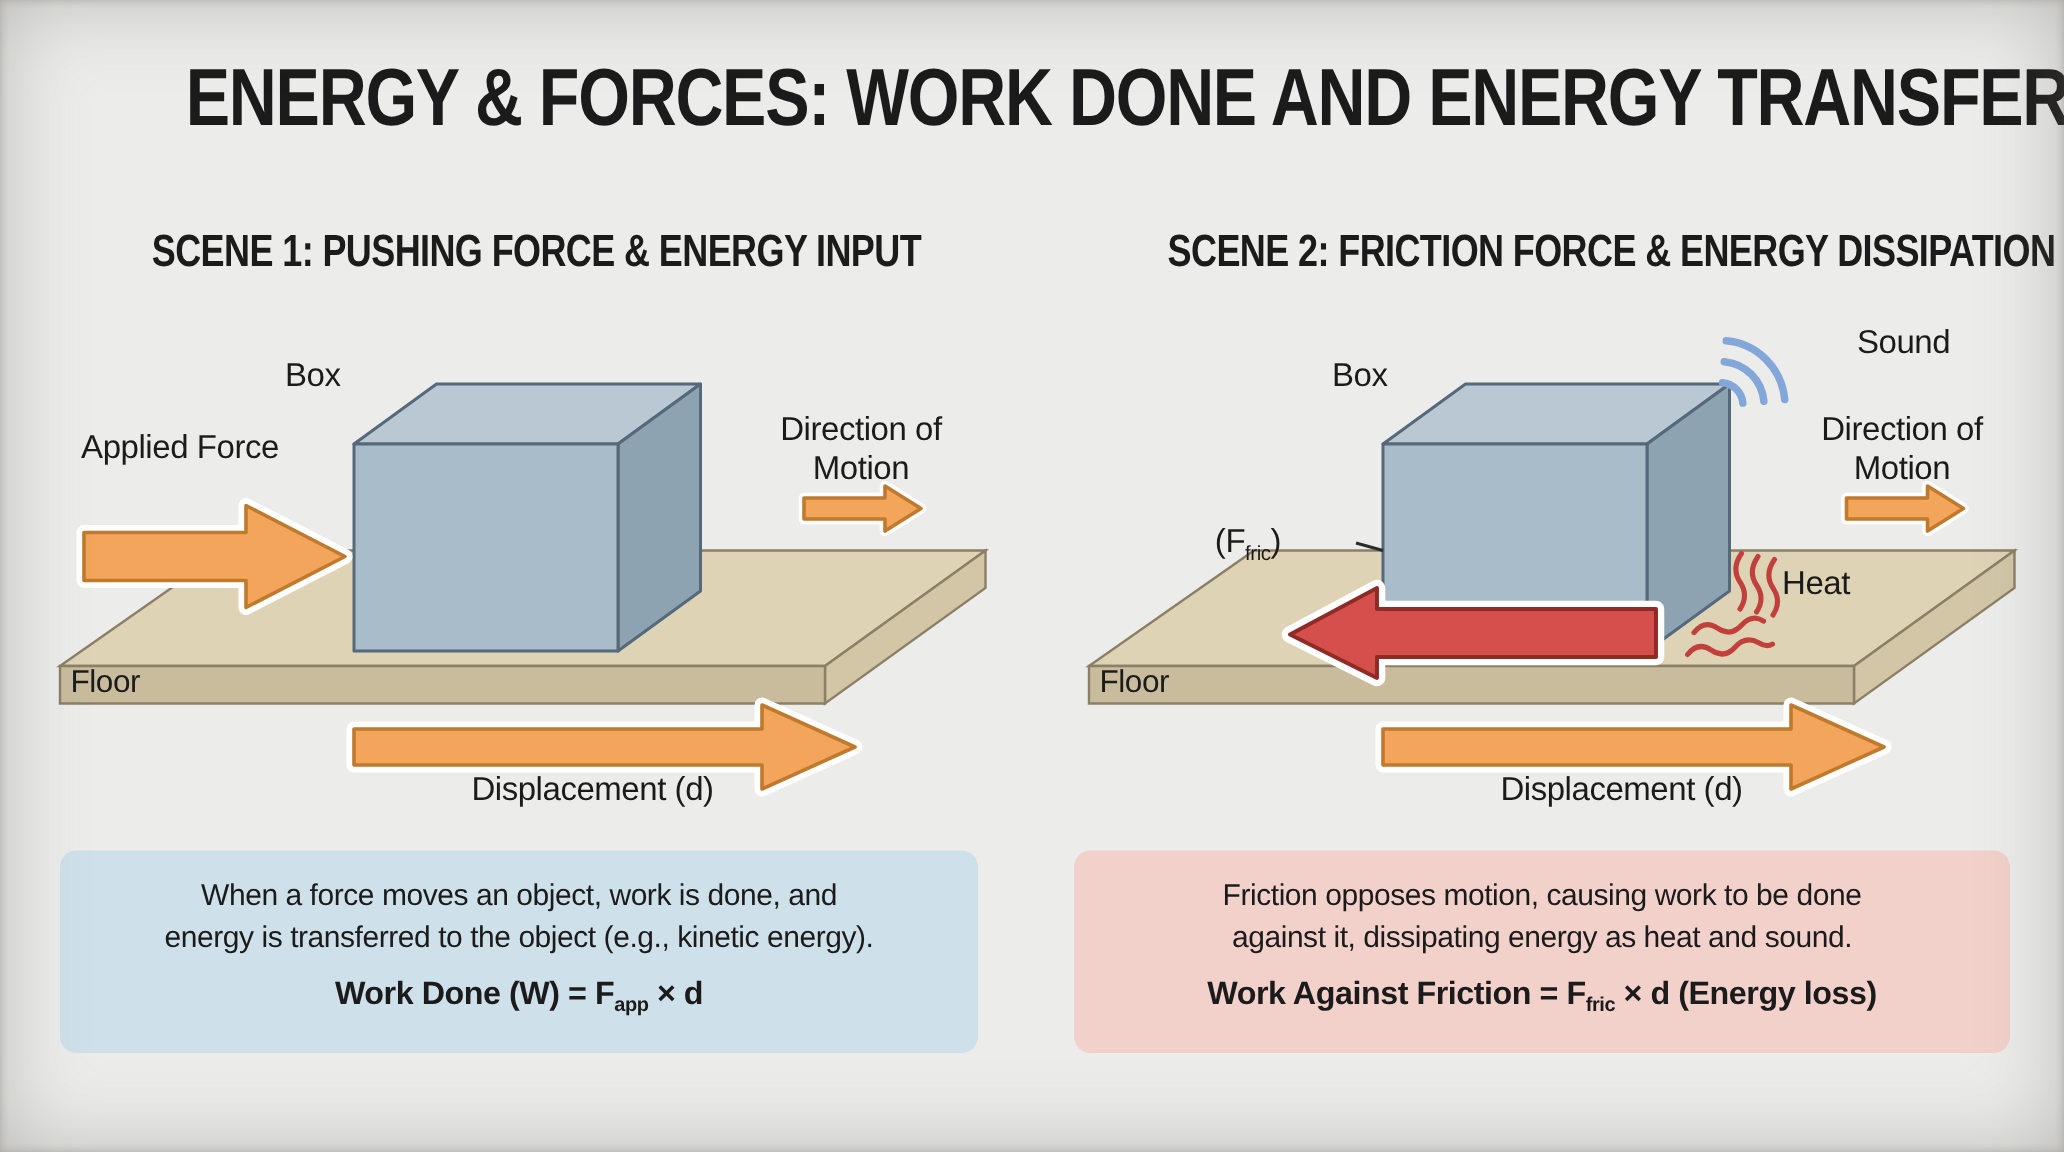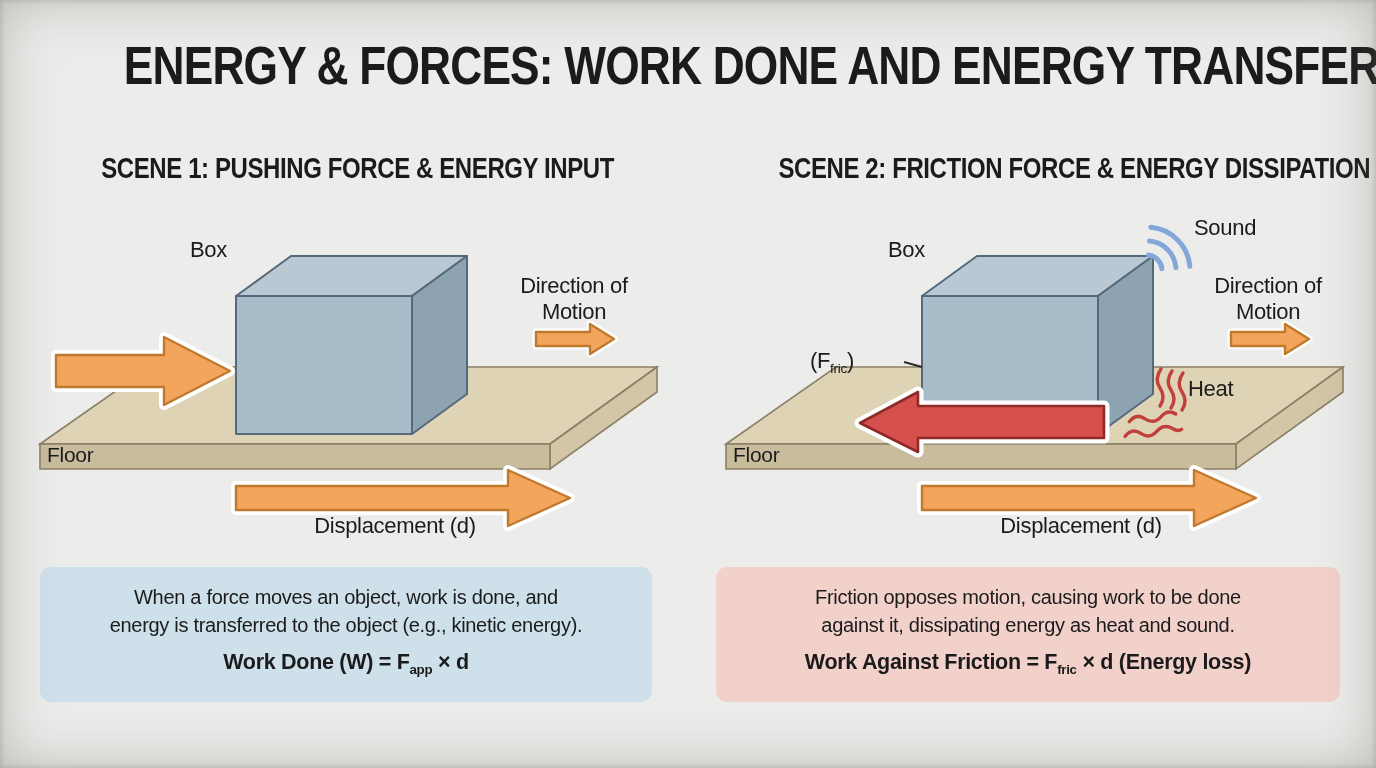--- a/index.html
+++ b/index.html
@@ -27,21 +27,21 @@
   .diagram-svg{position:absolute;left:0;top:0;}
   .lbl{position:absolute;font-size:22px;line-height:26px;letter-spacing:-.3px;}
   .lbl.center{text-align:center;}
   sub.sm{font-size:.62em;}
   .lbl-box1{left:190px;top:237px;}
   .lbl-applied{left:25px;top:285px;width:190px;}
   .lbl-dir1{left:498px;top:273px;width:152px;}
   .lbl-floor1{left:47px;top:442px;font-size:21px;}
   .lbl-disp1{left:270px;top:513px;width:250px;}
   .lbl-box2{left:888px;top:237px;}
-  .lbl-sound{left:1194px;top:215px;}
+  .lbl-sound{left:1238px;top:215px;}
   .lbl-friction{left:740px;top:348px;width:184px;}
   .lbl-dir2{left:1192px;top:273px;width:152px;}
   .lbl-heat{left:1188px;top:376px;}
   .lbl-floor2{left:733px;top:442px;font-size:21px;}
   .lbl-disp2{left:956px;top:513px;width:250px;}
   .info{
     position:absolute;top:567px;height:135px;border-radius:11px;
     box-sizing:border-box;padding-top:16px;text-align:center;
   }
   .info.blue{left:40px;width:612px;background:#cee0ea;}
@@ -146,20 +146,21 @@
 
     <g>
       <polygon class="halo-orange" points="922,486 1194,486 1194,470 1256,498 1194,526 1194,510 922,510"></polygon>
       <polygon class="edge-orange" points="922,486 1194,486 1194,470 1256,498 1194,526 1194,510 922,510"></polygon>
     </g>
   </svg>
 
   <div class="lbl lbl-box1">Box</div>
 
   <div class="lbl lbl-applied center">
+    <div>Applied Force</div>
   </div>
 
   <div class="lbl lbl-dir1 center">
     <div>Direction of</div>
     <div>Motion</div>
   </div>
 
   <div class="lbl lbl-floor1">Floor</div>
   <div class="lbl lbl-disp1 center">Displacement (d)</div>
 

